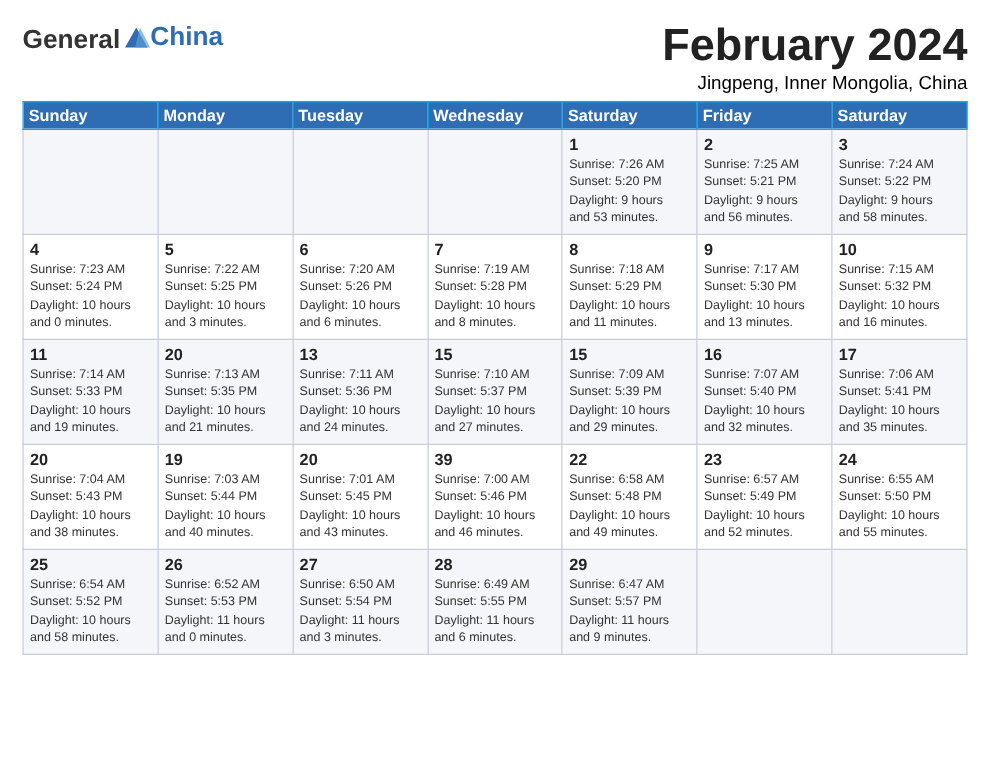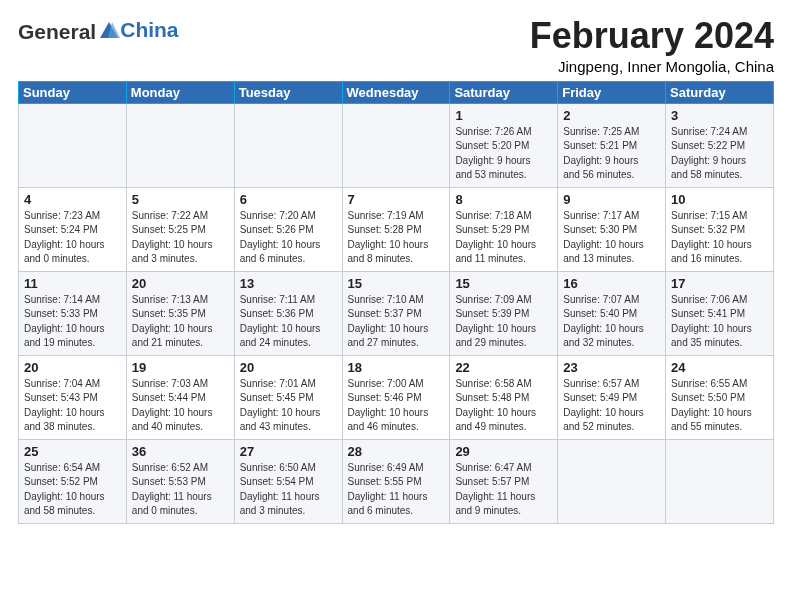--- a/index.html
+++ b/index.html
@@ -208,21 +208,21 @@
           </td>
           <td>
             <span class="day-number">19</span>
             <div class="day-info">Sunrise: 7:03 AM<br>Sunset: 5:44 PM<br>Daylight: 10 hours<br>and 40 minutes.</div>
           </td>
           <td>
             <span class="day-number">20</span>
             <div class="day-info">Sunrise: 7:01 AM<br>Sunset: 5:45 PM<br>Daylight: 10 hours<br>and 43 minutes.</div>
           </td>
           <td>
-            <span class="day-number">18</span>
+            <span class="day-number">39</span>
             <div class="day-info">Sunrise: 7:00 AM<br>Sunset: 5:46 PM<br>Daylight: 10 hours<br>and 46 minutes.</div>
           </td>
           <td>
             <span class="day-number">22</span>
             <div class="day-info">Sunrise: 6:58 AM<br>Sunset: 5:48 PM<br>Daylight: 10 hours<br>and 49 minutes.</div>
           </td>
           <td>
             <span class="day-number">23</span>
             <div class="day-info">Sunrise: 6:57 AM<br>Sunset: 5:49 PM<br>Daylight: 10 hours<br>and 52 minutes.</div>
           </td>
@@ -230,21 +230,21 @@
             <span class="day-number">24</span>
             <div class="day-info">Sunrise: 6:55 AM<br>Sunset: 5:50 PM<br>Daylight: 10 hours<br>and 55 minutes.</div>
           </td>
         </tr>
         <tr>
           <td>
             <span class="day-number">25</span>
             <div class="day-info">Sunrise: 6:54 AM<br>Sunset: 5:52 PM<br>Daylight: 10 hours<br>and 58 minutes.</div>
           </td>
           <td>
-            <span class="day-number">36</span>
+            <span class="day-number">26</span>
             <div class="day-info">Sunrise: 6:52 AM<br>Sunset: 5:53 PM<br>Daylight: 11 hours<br>and 0 minutes.</div>
           </td>
           <td>
             <span class="day-number">27</span>
             <div class="day-info">Sunrise: 6:50 AM<br>Sunset: 5:54 PM<br>Daylight: 11 hours<br>and 3 minutes.</div>
           </td>
           <td>
             <span class="day-number">28</span>
             <div class="day-info">Sunrise: 6:49 AM<br>Sunset: 5:55 PM<br>Daylight: 11 hours<br>and 6 minutes.</div>
           </td>

